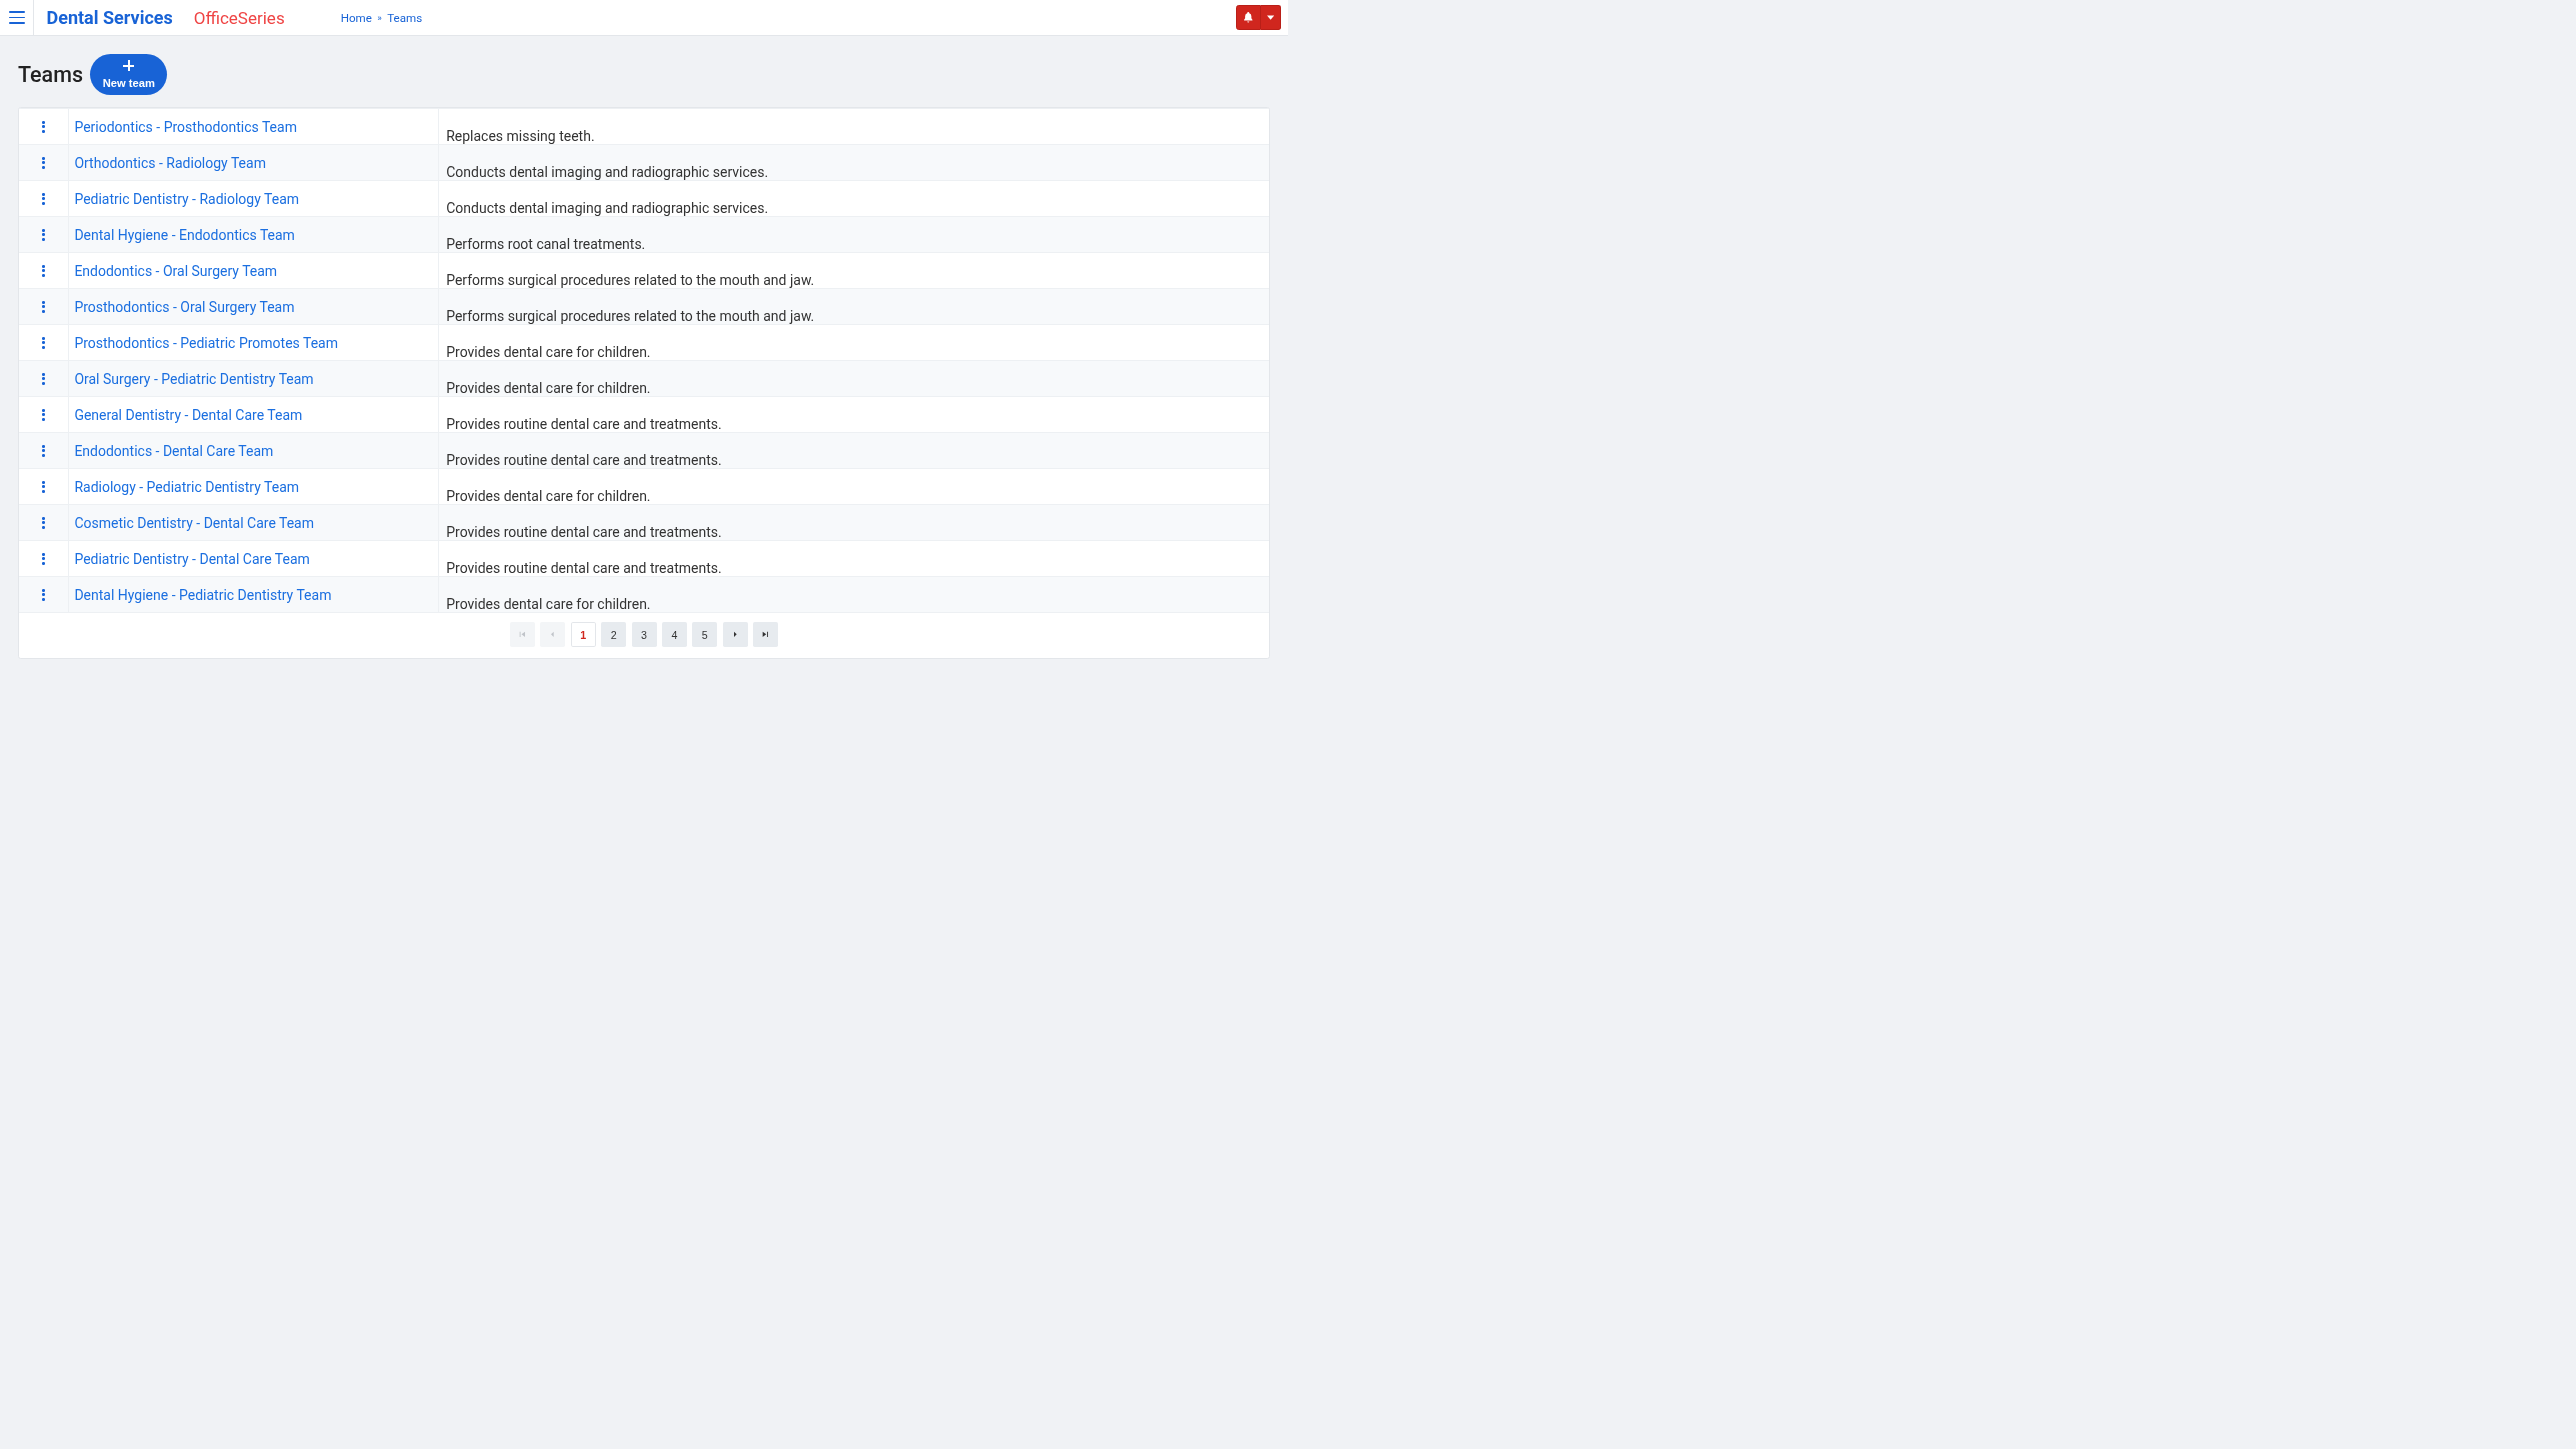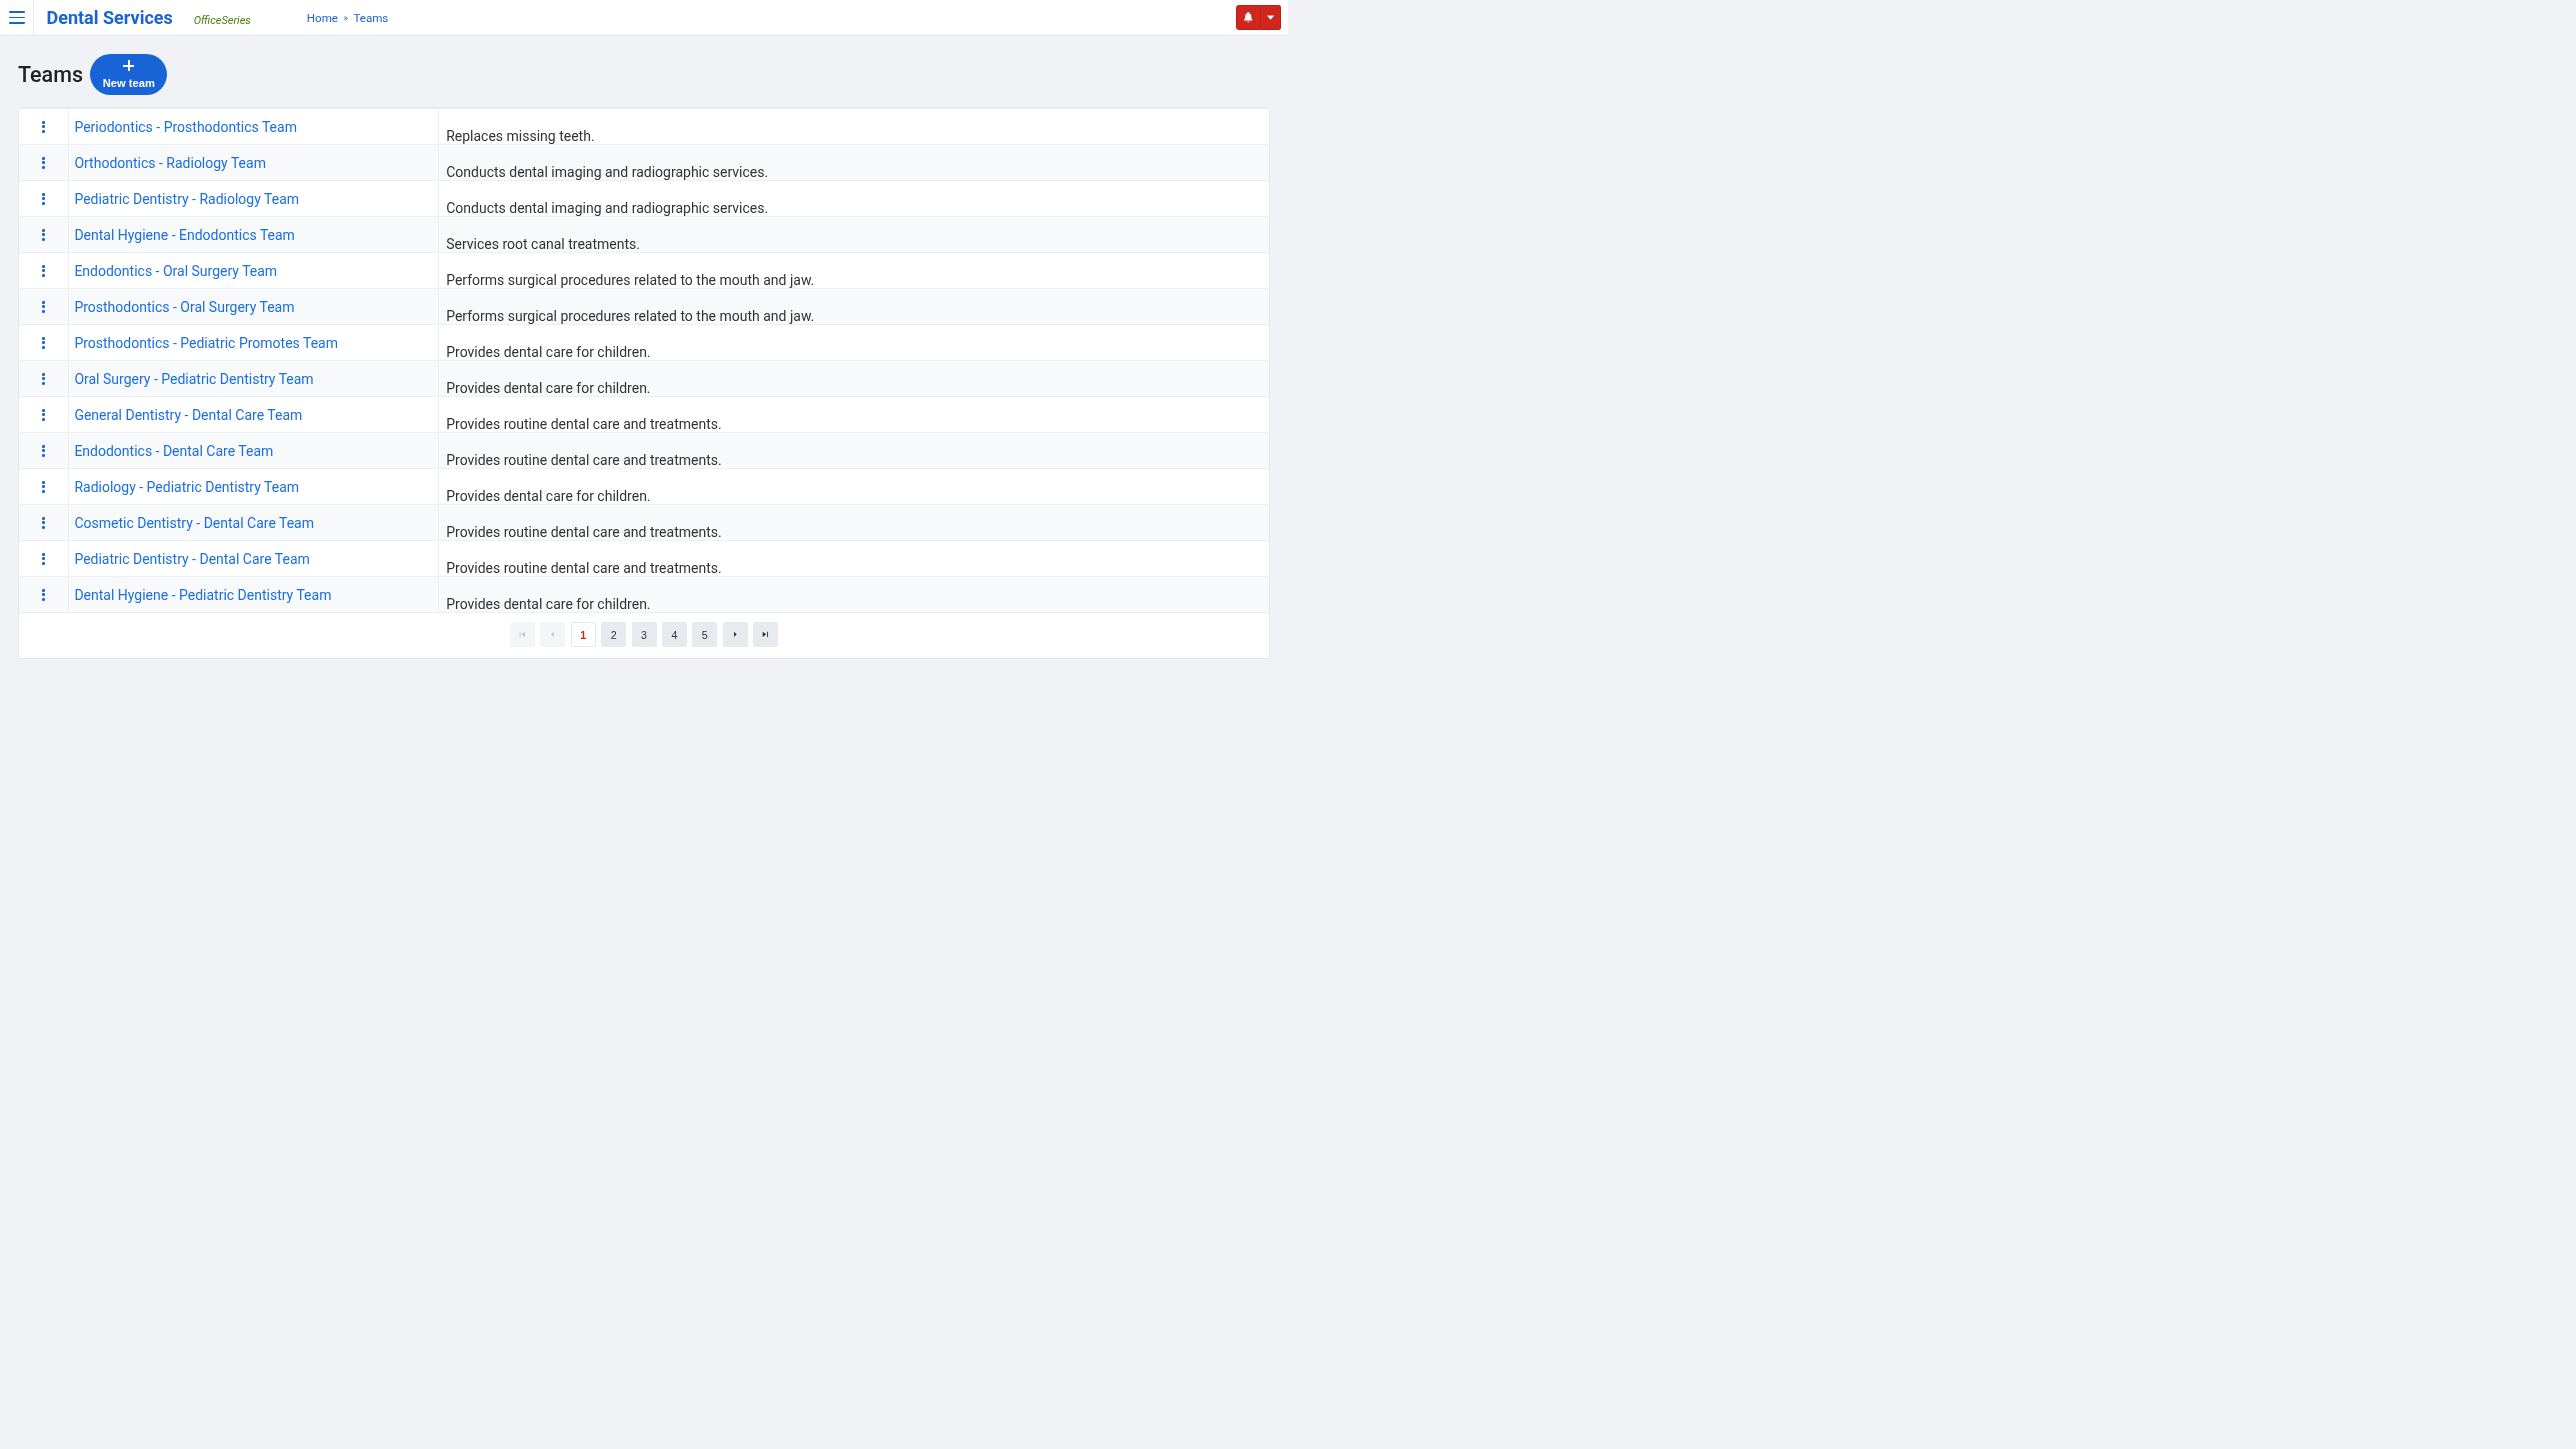--- a/index.html
+++ b/index.html
@@ -3,21 +3,21 @@
 <meta charset="utf-8">
 <style>
   * { box-sizing: border-box; margin: 0; padding: 0; }
   html, body { width: 1288px; height: 725px; font-family: -apple-system, BlinkMacSystemFont, "Segoe UI", Roboto, "Helvetica Neue", Arial, sans-serif; font-size: 11.6px; color: #333; background: #f0f2f5; overflow: hidden; }
   .topbar { height: 36px; background: #fff; border-bottom: 0.9px solid #e3e6ea; display: flex; align-items: center; }
   .hamburger-wrap { width: 34px; height: 36px; display: flex; align-items: center; justify-content: center; border-right: 0.9px solid #e3e6ea; }
   .hamburger { width: 16px; height: 12.5px; display: flex; flex-direction: column; justify-content: space-between; cursor: pointer; }
   .hamburger span { display: block; height: 1.8px; background: #1863d6; border-radius: 0.9px; }
   .brand { display: flex; align-items: baseline; padding-left: 12.5px; gap: 21px; }
   .brand-title { font-size: 18px; font-weight: 700; color: #1863d6; }
-  .brand-sub { font-size: 11px; color: #4d7c0f; font-style: italic; }
+  .brand-sub { font-size: 17px; color: #ef4444; }
   .breadcrumbs { display: flex; align-items: center; margin-left: 56px; font-size: 11.6px; }
   .breadcrumbs a { color: #1863d6; text-decoration: none; cursor: pointer; }
   .breadcrumbs .sep { margin: 0 5.4px; color: #1863d6; font-size: 9.8px; }
   .topbar-spacer { flex: 1; }
   .alert-group { display: flex; height: 25px; margin-right: 7.2px; }
   .alert-btn { width: 25px; height: 25px; background: #d0261e; border: 0.9px solid #b91f18; display: flex; align-items: center; justify-content: center; cursor: pointer; }
   .alert-btn:first-child { border-top-left-radius: 2.7px; border-bottom-left-radius: 2.7px; }
   .alert-btn:last-child { border-top-right-radius: 2.7px; border-bottom-right-radius: 2.7px; border-left: none; width: 19.7px; }
   .alert-btn svg { fill: #fff; }
   .page-body { padding: 18px; }
@@ -136,21 +136,21 @@
           <div class="row-actions">
             <div class="dots">
               <span></span>
               <span></span>
               <span></span>
             </div>
           </div>
           <div class="row-name">
             <a>Dental Hygiene - Endodontics Team</a>
           </div>
-          <div class="row-desc">Services root canal treatments.</div>
+          <div class="row-desc">Performs root canal treatments.</div>
         </div>
         <div class="grid-row">
           <div class="row-actions">
             <div class="dots">
               <span></span>
               <span></span>
               <span></span>
             </div>
           </div>
           <div class="row-name">

